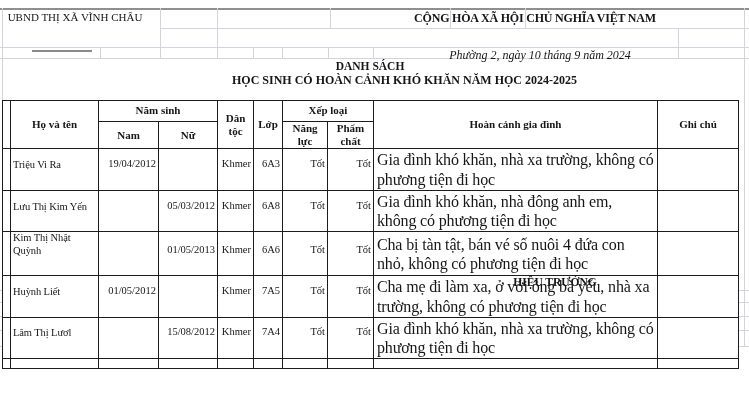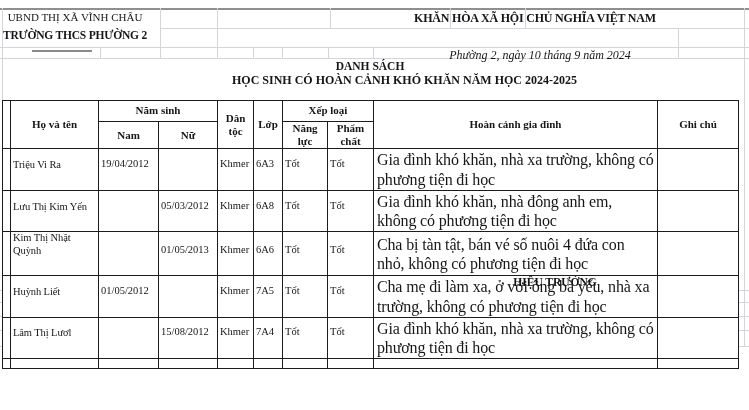--- a/index.html
+++ b/index.html
@@ -18,21 +18,21 @@
   table.doc{
     position:absolute;left:2px;top:100px;width:736px;
     table-layout:fixed;border-collapse:collapse;background:#fff;
   }
   table.doc td{
     border:1.5px solid #1c1c1c;overflow:hidden;padding:0 2px;
     font-size:10.5px;line-height:1.2;vertical-align:bottom;
   }
   table.doc td.hd{font-weight:bold;text-align:center;vertical-align:middle;font-size:11px;padding:0 1px;}
   table.doc td.name{text-align:left;letter-spacing:-0.1px;padding-bottom:18px;}
-  table.doc td.c{text-align:left;padding-bottom:19px;}
+  table.doc td.c{text-align:right;padding-bottom:19px;}
   table.doc td.desc{font-size:16px;letter-spacing:-0.15px;vertical-align:middle;text-align:left;padding:1px 3px;}
   table.doc tr.empty-row td{font-size:1px;line-height:0;padding:0;}
 </style>
 </head>
 <body>
 
 <div class="sheet">
 
   <div class="gl-dark" style="left:0;top:8px;width:749px;height:2px;"></div>
   <div class="gl" style="left:160px;top:28px;width:589px;height:1px;"></div>
@@ -60,24 +60,23 @@
   <div class="gl" style="left:100px;top:302px;width:1px;height:28px;"></div>
   <div class="gl" style="left:160px;top:302px;width:1px;height:28px;"></div>
   <div class="gl" style="left:217px;top:302px;width:1px;height:28px;"></div>
   <div class="gl" style="left:253px;top:302px;width:1px;height:28px;"></div>
   <div class="gl" style="left:282px;top:302px;width:1px;height:28px;"></div>
   <div class="gl" style="left:328px;top:302px;width:1px;height:28px;"></div>
   <div class="gl" style="left:658px;top:290px;width:1px;height:40px;"></div>
   <div class="gl" style="left:738px;top:290px;width:1px;height:40px;"></div>
 
   <div class="abs ctr" style="left:0;top:11px;width:150px;font-size:11px;">UBND THỊ XÃ VĨNH CHÂU</div>
-  <div class="abs ctr b" style="left:0;top:29px;width:150px;font-size:11.5px;letter-spacing:-0.2px;">TRƯỜNG THCS PHƯỜNG 2</div>
   <div class="abs" style="left:32px;top:50px;width:60px;height:2px;background:#8a8a8a;"></div>
 
-  <div class="abs ctr b" style="left:380px;top:11px;width:310px;font-size:12px;letter-spacing:-0.2px;">KHĂN HÒA XÃ HỘI CHỦ NGHĨA VIỆT NAM</div>
+  <div class="abs ctr b" style="left:380px;top:11px;width:310px;font-size:12px;letter-spacing:-0.2px;">CỘNG HÒA XÃ HỘI CHỦ NGHĨA VIỆT NAM</div>
   <div class="abs ctr i" style="left:380px;top:48px;width:320px;font-size:12px;">Phường 2, ngày 10 tháng 9 năm 2024</div>
 
   <div class="abs ctr b" style="left:12px;top:60px;width:716px;font-size:11.5px;">DANH SÁCH</div>
   <div class="abs ctr b" style="left:30px;top:73px;width:749px;font-size:12px;">HỌC SINH CÓ HOÀN CẢNH KHÓ KHĂN NĂM HỌC 2024-2025</div>
 
   <table class="doc">
     <colgroup>
       <col style="width:8px">
         <col style="width:88px">
         <col style="width:60px">

